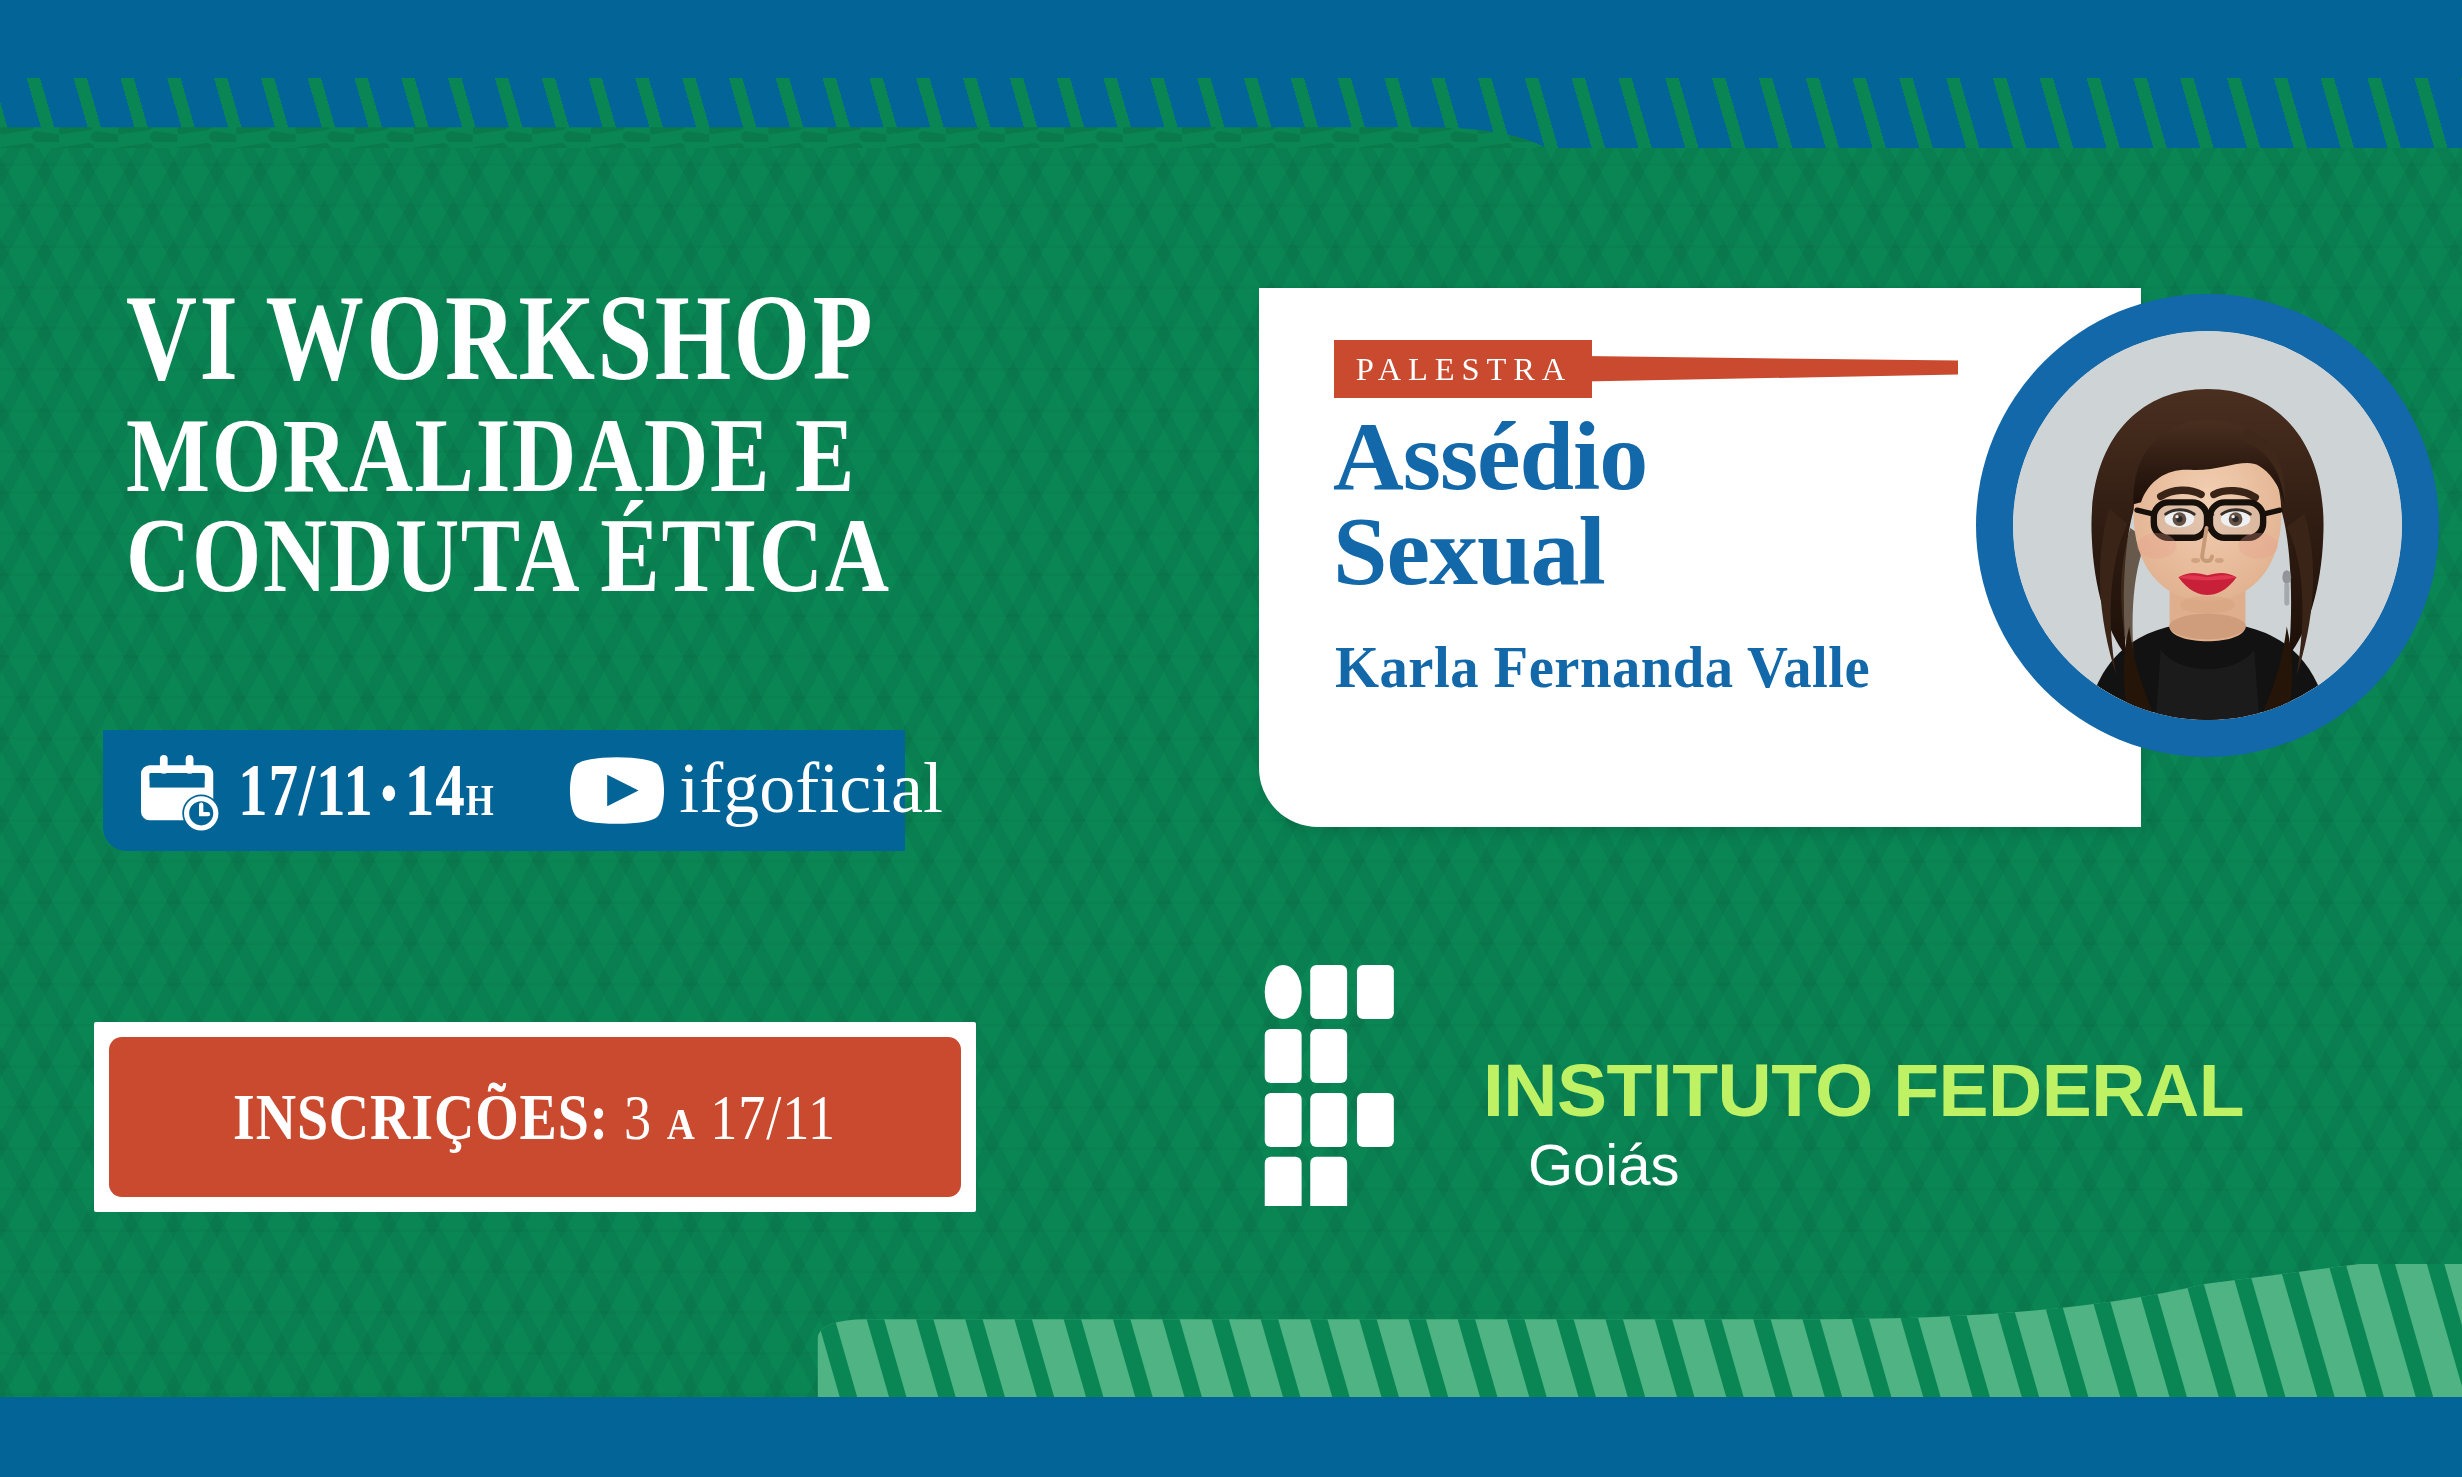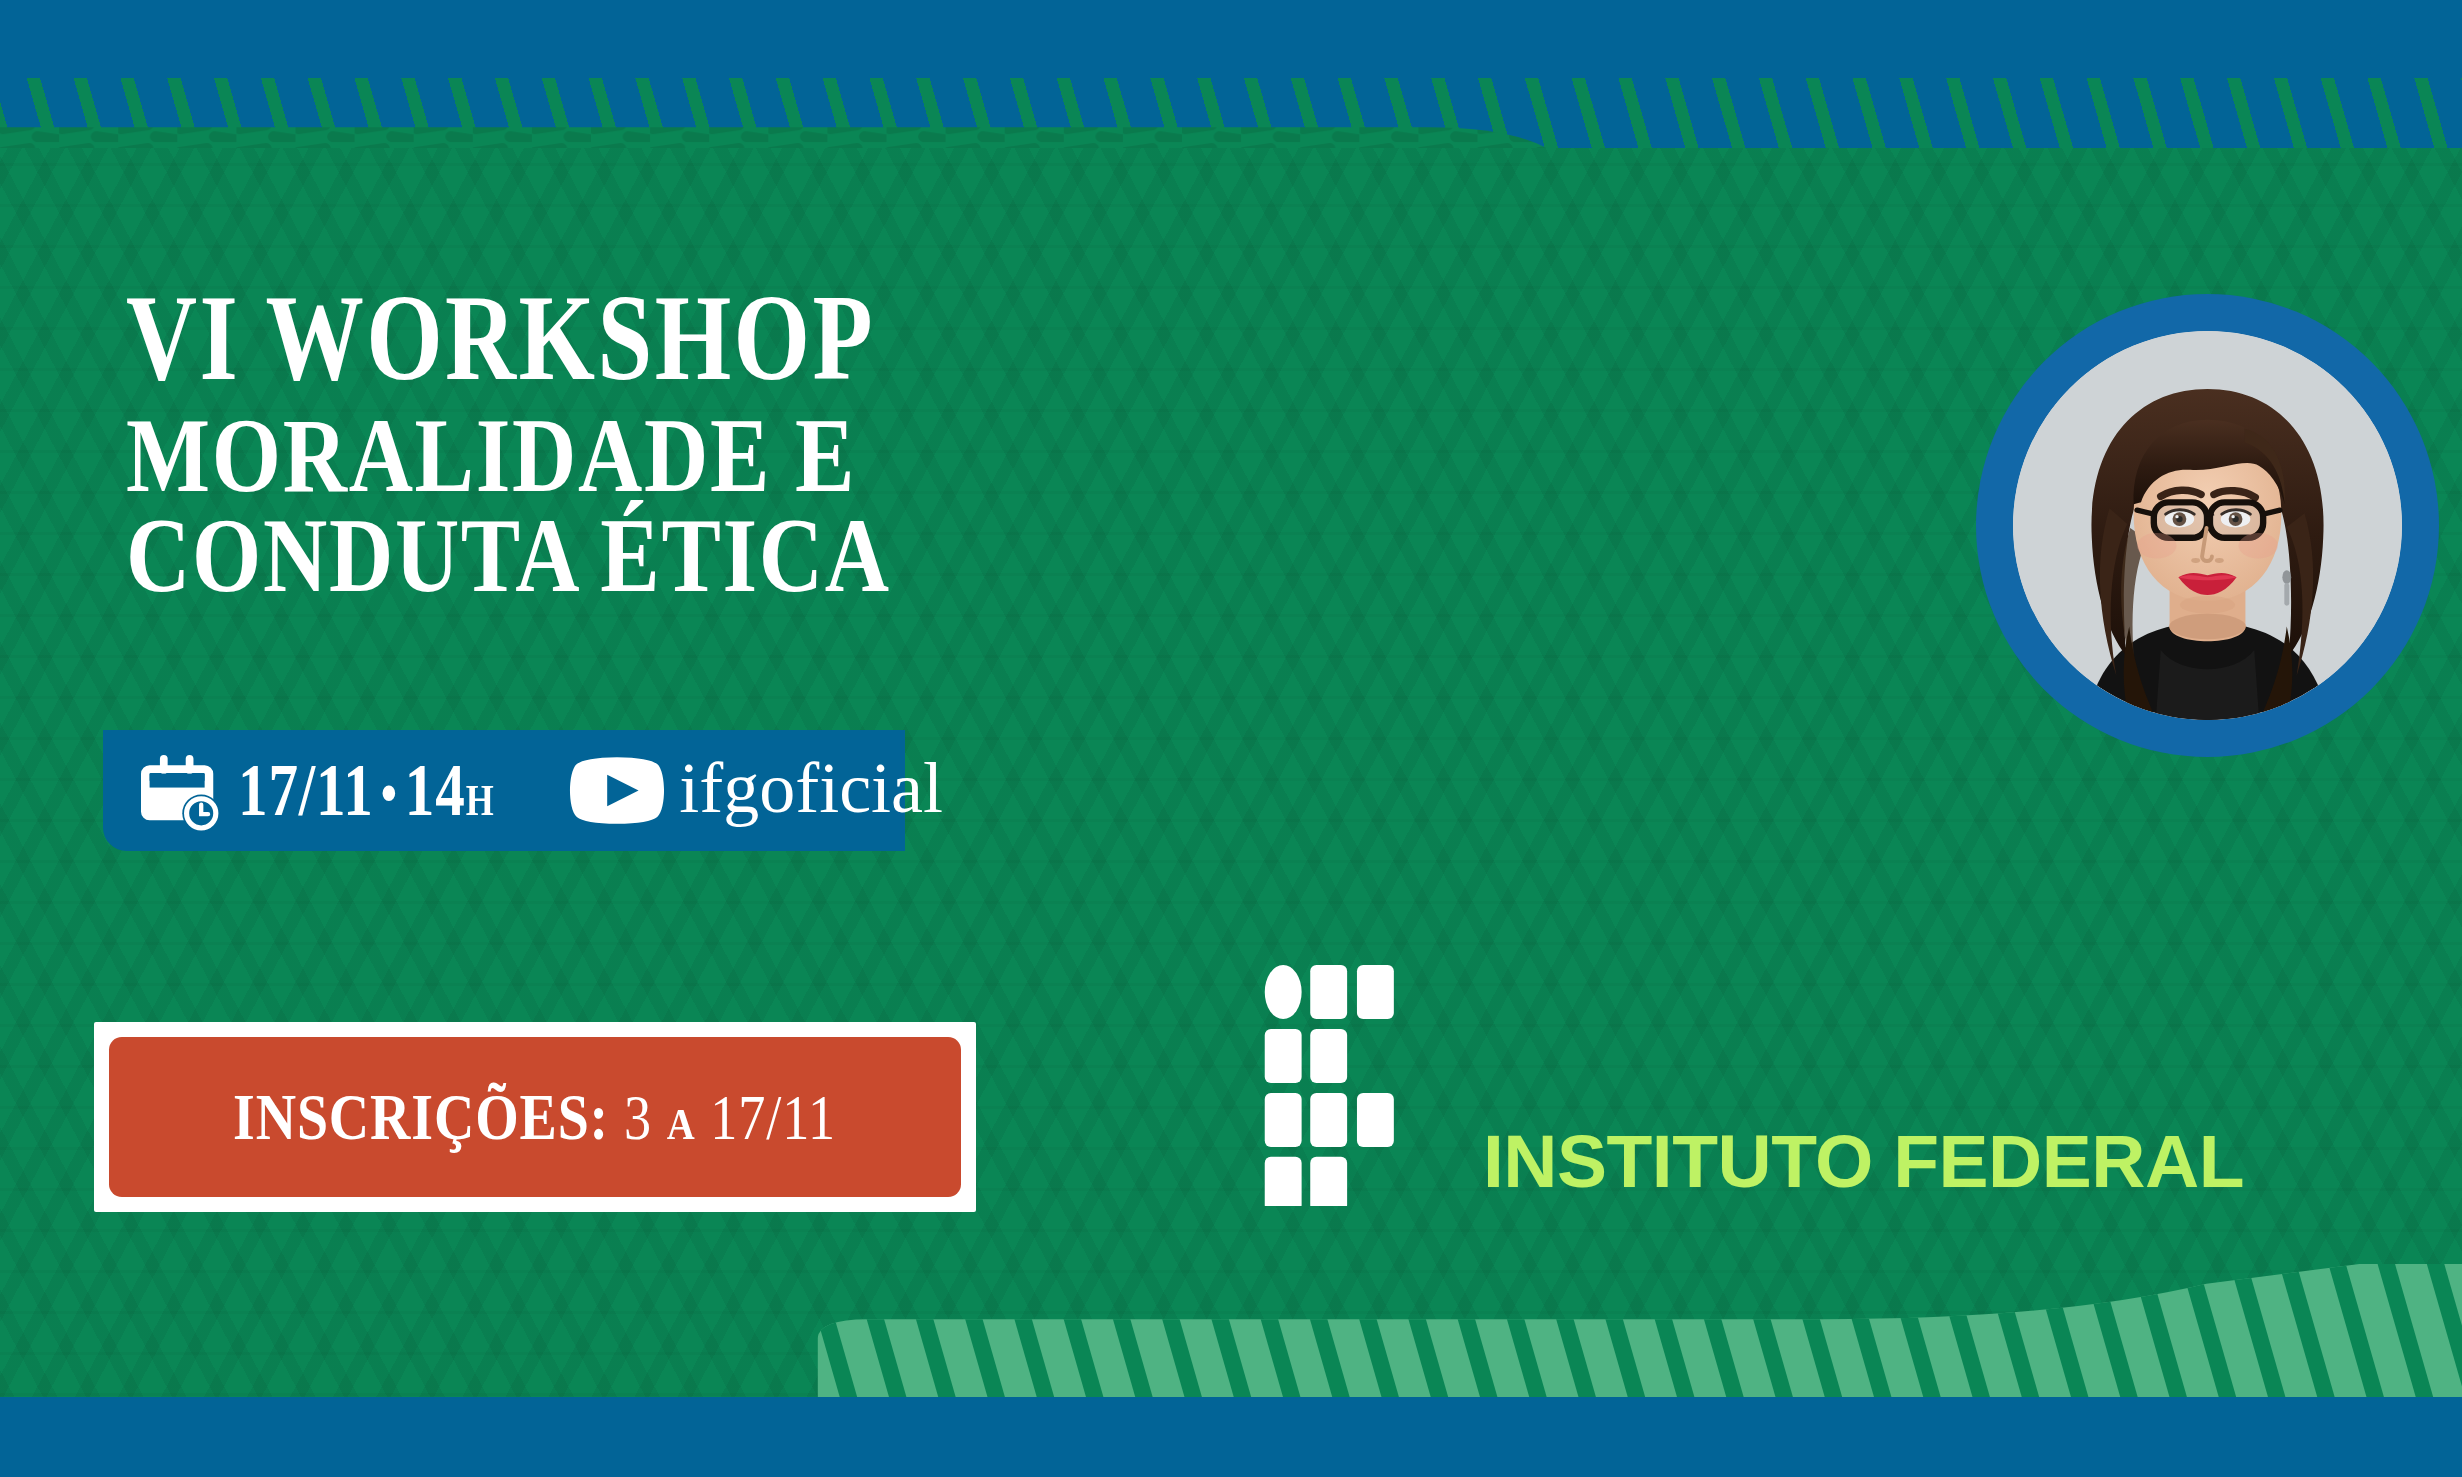--- a/index.html
+++ b/index.html
@@ -384,20 +384,29 @@
 
     <span class="channel">ifgoficial</span>
   </div>
 
   <div class="insc-wrap">
     <div class="insc-inner">
       <span class="insc-text"><span>INSCRIÇÕES:</span>&nbsp;<span class="light">3</span>&nbsp;<span class="sm">A</span>&nbsp;<span class="light">17/11</span></span>
     </div>
   </div>
 
+  <div class="card">
+    <div class="badge">PALESTRA</div>
+    <div class="wedge"></div>
+    <div class="topic">
+      <div>Assédio</div>
+      <div>Sexual</div>
+    </div>
+    <div class="speaker">Karla Fernanda Valle</div>
+  </div>
 
   <div class="avatar">
     <div class="avatar-inner">
       <svg class="portrait" viewBox="0 0 790 790">
         <defs>
           <clipPath id="cc">
               <circle cx="395" cy="395" r="395"></circle>
             </clipPath>
           <radialGradient id="skin" cx="50%" cy="42%" r="58%">
             <stop offset="0%" stop-color="#f3cfb3"></stop>
@@ -505,17 +514,18 @@
           <rect x="40" y="104" width="30" height="44" rx="5"></rect>
           <rect x="78" y="104" width="30" height="44" rx="5"></rect>
 
           <rect x="3" y="156" width="30" height="44" rx="5"></rect>
           <rect x="40" y="156" width="30" height="44" rx="5"></rect>
         </g>
       </svg>
     </span>
     <span class="logo-words">
       <div class="logo-if">INSTITUTO FEDERAL</div>
+      <div class="logo-go">Goiás</div>
     </span>
   </div>
 
 </div>
 
 
 </body></html>

